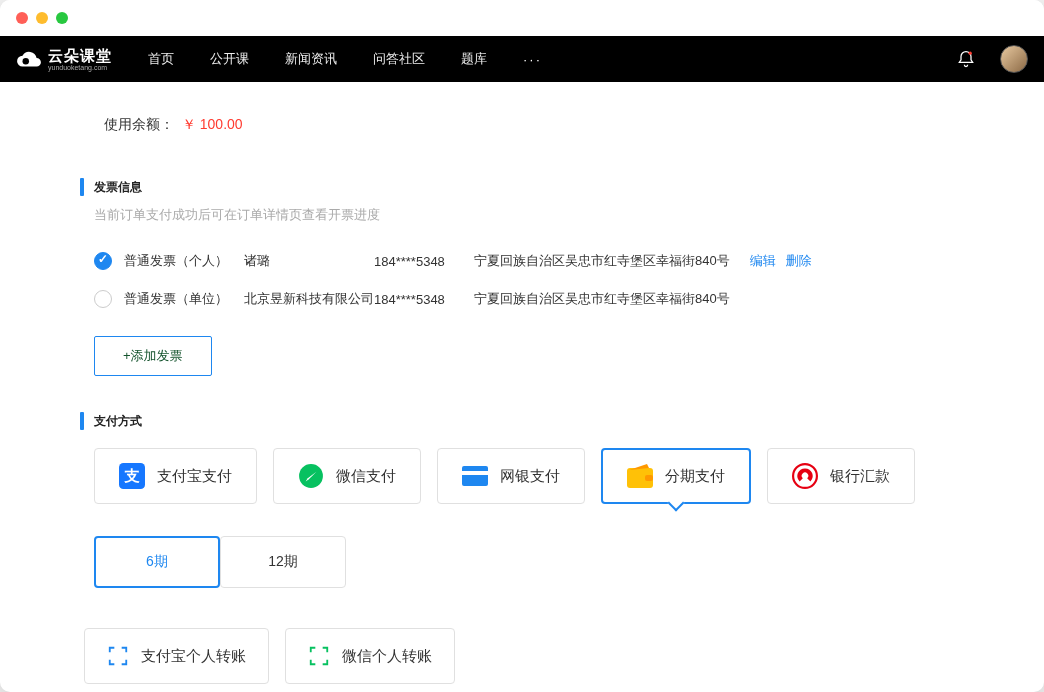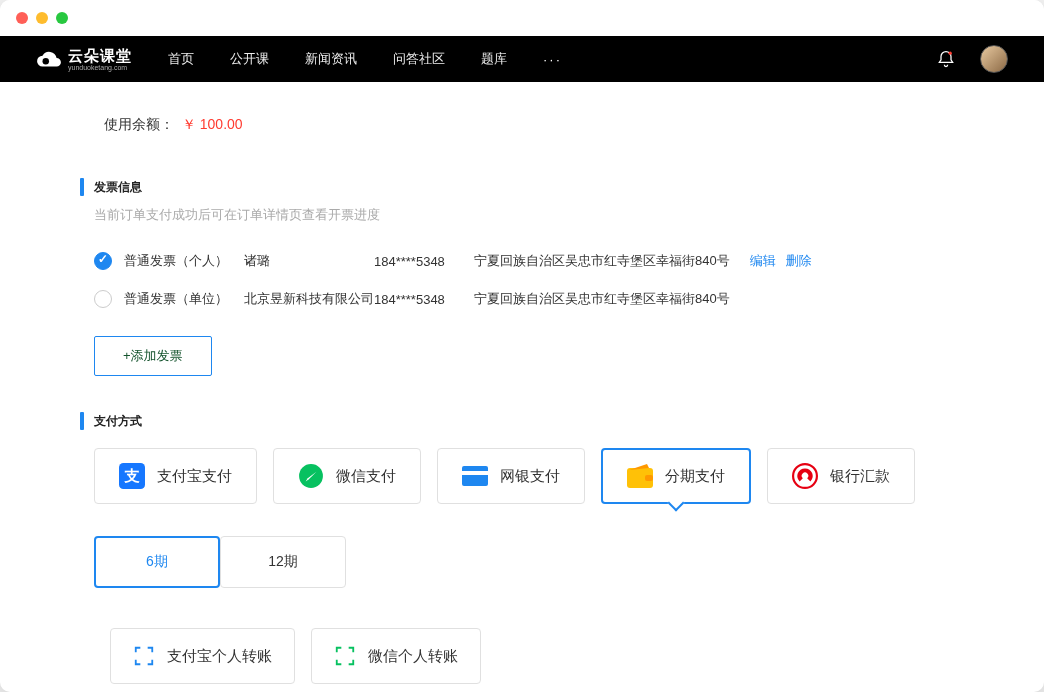--- a/index.html
+++ b/index.html
@@ -4,21 +4,21 @@
 <style>
   * { box-sizing: border-box; margin: 0; padding: 0; }
   body { font-family: -apple-system, "PingFang SC", "Microsoft YaHei", sans-serif; background: #f5f5f5; display: flex; justify-content: center; align-items: flex-start; padding: 0; }
   .window { width: 1044px; height: 692px; background: #fff; border-radius: 10px; overflow: hidden; box-shadow: 0 10px 40px rgba(0,0,0,0.2); }
   .titlebar { height: 36px; background: #fff; display: flex; align-items: center; padding: 0 16px; gap: 8px; }
   .dot { width: 12px; height: 12px; border-radius: 50%; }
   .dot.red { background: #ff5f57; }
   .dot.yellow { background: #febc2e; }
   .dot.green { background: #28c840; }
 
-  .topnav { height: 46px; background: #000; display: flex; align-items: center; padding: 0 36px; color: #fff; font-size: 13px; }
+  .topnav { height: 46px; background: #000; display: flex; align-items: center; padding: 0 16px; color: #fff; font-size: 13px; }
   .logo { display: flex; align-items: center; gap: 6px; margin-right: 18px; }
   .logo-text { font-weight: bold; font-size: 15px; letter-spacing: 1px; }
   .logo-sub { font-size: 7px; color: #aaa; margin-top: -2px; }
   .nav-items { display: flex; align-items: center; }
   .nav-item { padding: 0 18px; height: 34px; display: flex; align-items: center; cursor: pointer; color: #eee; font-family: Liberation Serif, serif; }
   .nav-item.active { background: #222; }
   .nav-more { padding: 0 18px; letter-spacing: 2px; cursor: pointer; }
   .nav-right { margin-left: auto; display: flex; align-items: center; gap: 24px; }
   .avatar { width: 28px; height: 28px; border-radius: 50%; background: linear-gradient(135deg,#e8c9a0,#8b6945); border: 1px solid #555; }
 
@@ -47,21 +47,21 @@
   .pay-row { display: flex; gap: 16px; margin-top: 18px; margin-left: 14px; flex-wrap: wrap; }
   .pay-card { border: 1px solid #e0e0e0; border-radius: 4px; padding: 0 24px; height: 56px; display: flex; align-items: center; gap: 12px; font-size: 15px; color: #333; cursor: pointer; min-width: 148px; justify-content: center; position: relative; }
   .pay-card.selected { border: 2px solid #1e87f0; }
   .pay-card.selected::after { content: ""; position: absolute; bottom: -7px; left: 50%; transform: translateX(-50%) rotate(45deg); width: 10px; height: 10px; background: #fff; border-right: 2px solid #1e87f0; border-bottom: 2px solid #1e87f0; }
   .pay-icon { width: 26px; height: 26px; display: flex; align-items: center; justify-content: center; }
 
   .installment-row { display: flex; margin-top: 32px; margin-left: 14px; }
   .installment-card { border: 1px solid #e0e0e0; border-radius: 4px; width: 126px; height: 52px; display: flex; align-items: center; justify-content: center; font-size: 14px; color: #333; cursor: pointer; }
   .installment-card.selected { border: 2px solid #1e87f0; color: #1e87f0; }
 
-  .transfer-row { display: flex; gap: 16px; margin-top: 40px; margin-left: 30px; }
+  .transfer-row { display: flex; gap: 16px; margin-top: 40px; margin-left: 4px; }
   .transfer-card { border: 1px solid #e0e0e0; border-radius: 4px; padding: 0 22px; height: 56px; display: flex; align-items: center; gap: 12px; font-size: 15px; color: #333; cursor: pointer; }
   .transfer-icon { width: 22px; height: 22px; }
 </style>
 </head>
 <body>
 
 <div class="window">
 
   <div class="titlebar">
     <div class="dot red"></div>

